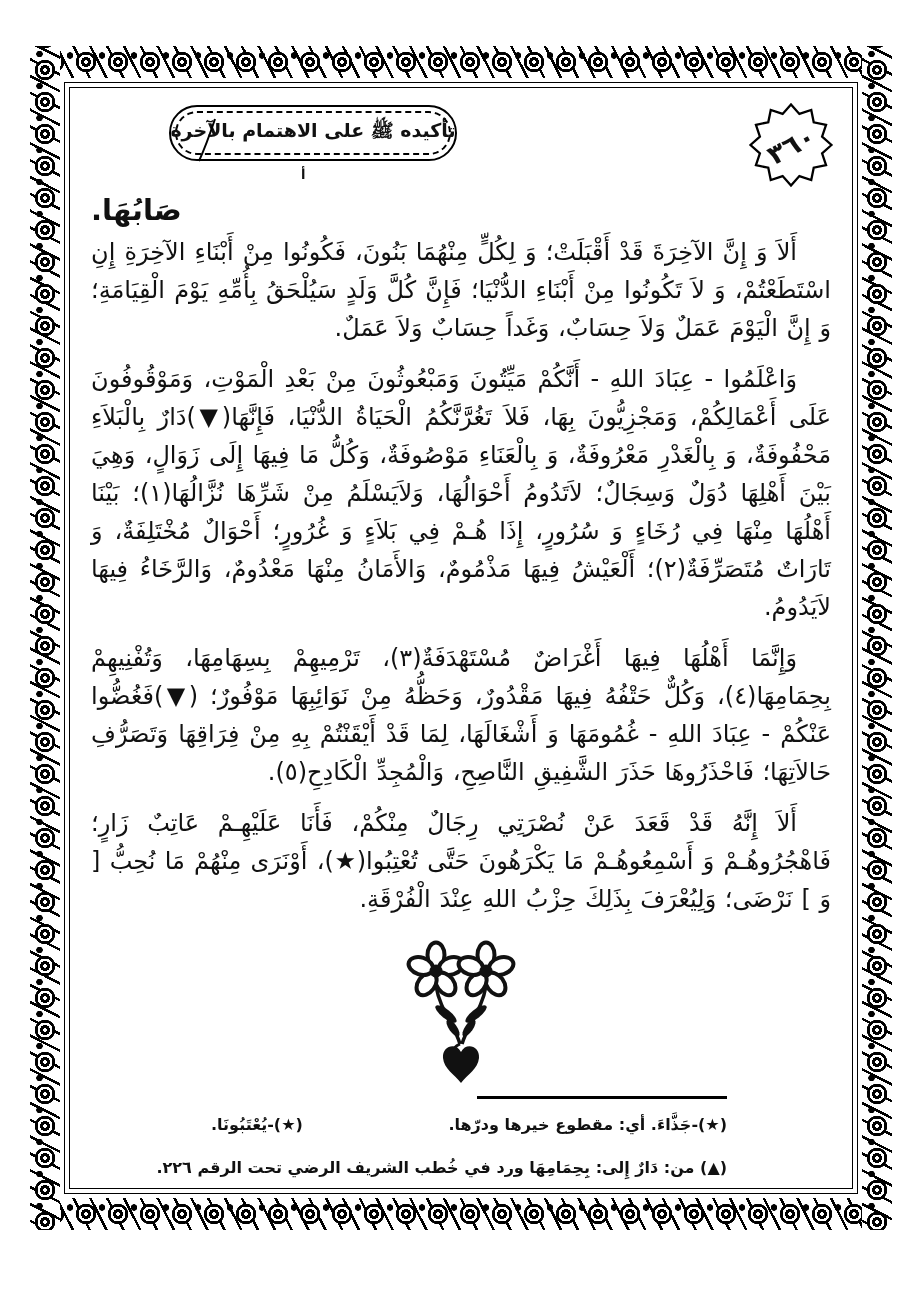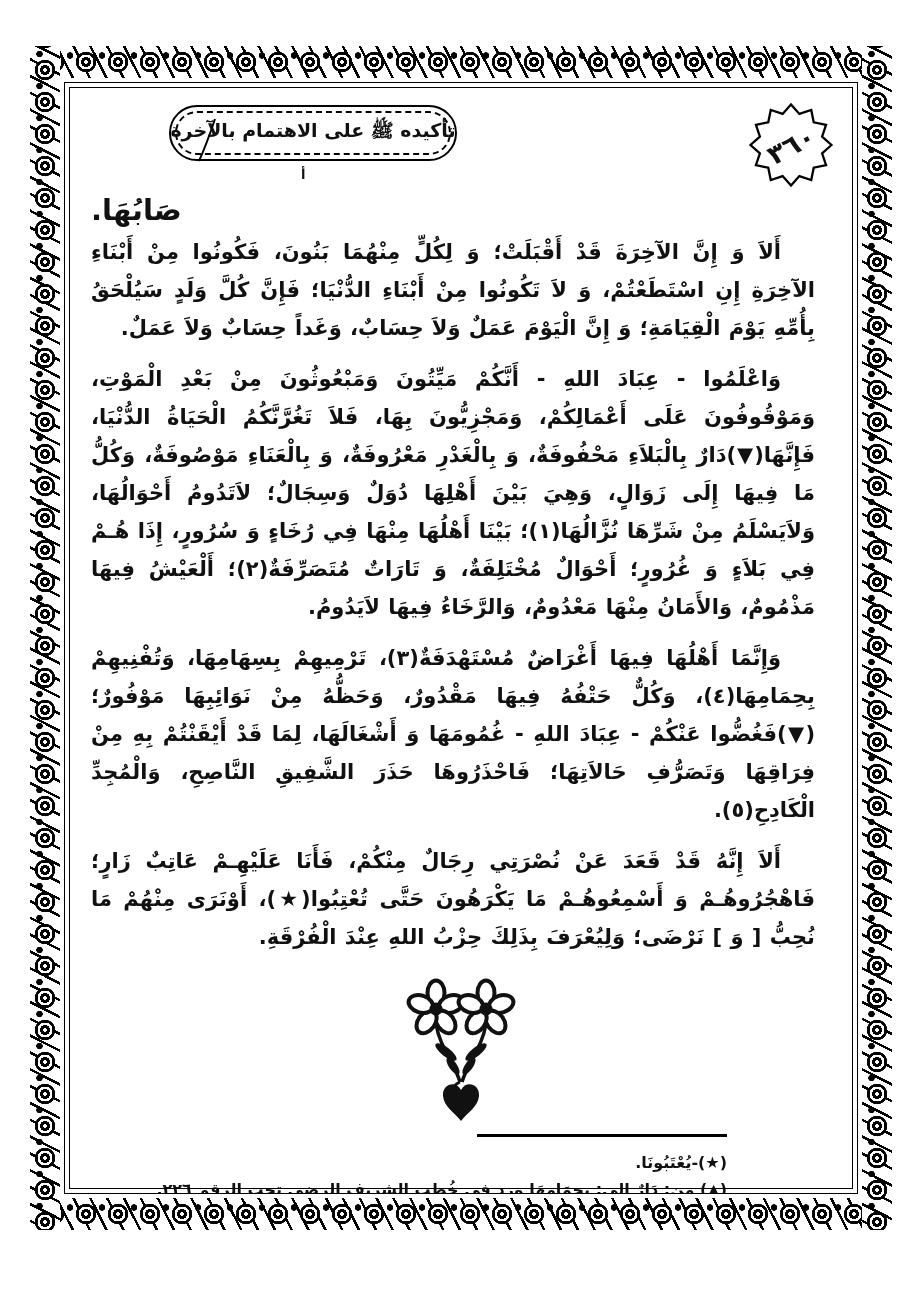--- a/index.html
+++ b/index.html
@@ -44,32 +44,32 @@
              border:2px solid #000;border-radius:28px;padding:4px;box-sizing:border-box;}
   .cartouche-inner{position:relative;width:100%;height:100%;border:2px dashed #000;border-radius:22px;
              display:flex;align-items:center;justify-content:center;box-sizing:border-box;}
   .cartouche-title{font-size:19px;font-weight:bold;white-space:nowrap;}
   .pen-stroke{position:absolute;left:14px;top:3px;}
   .stray{position:absolute;left:210px;top:70px;font-size:13px;font-weight:bold;}
 
   
   .cont-word{text-align:left;font-size:29px;font-weight:bold;margin:0 0 6px 0;direction:rtl;
              display:flex;justify-content:flex-end;}
-  .para{font-size:21px;font-weight:bold;line-height:38px;text-align:justify;
-        margin:0 16px 13px 0;text-indent:34px;word-spacing:1px;}
+  .para{font-size:24px;font-weight:normal;line-height:38px;text-align:justify;
+        margin:0 0 13px 0;text-indent:34px;word-spacing:1px;}
   .para:last-of-type{margin-bottom:0;}
 
   
   .ornament{width:100%;display:flex;justify-content:center;margin:20px 0 4px 0;}
 
   
   .footnotes{margin:6px 104px 0 0;font-size:16px;font-weight:bold;line-height:27px;}
   .fn-sep{width:250px;height:2.5px;background:#000;margin:0 0 12px 0;}
   .fn-row{display:flex;justify-content:space-between;align-items:baseline;padding-left:120px;}
-  .fn-line{text-align:right;}
+  .fn-line{text-align:right;margin-top:16px;}
 </style>
 </head>
 <body>
 
 <div class="page">
 
   <div class="band band-h band-top"></div>
   <div class="band band-h band-bottom"></div>
   <div class="band band-v band-left"></div>
   <div class="band band-v band-right"></div>
@@ -150,20 +150,21 @@
         <ellipse transform="translate(57,90) rotate(55)" rx="10" ry="4" fill="#111"></ellipse>
         <ellipse transform="translate(73,90) rotate(-55)" rx="10" ry="4" fill="#111"></ellipse>
         <path d="M64,106 C55,110 53,120 61,123" stroke="#111" stroke-width="3" fill="none"></path>
         <path d="M65,114 C60,104 46,108 47,120 C48,131 58,136 65,145 C72,136 82,131 83,120 C84,108 70,104 65,114 Z" fill="#111"></path>
       </svg>
     </div>
 
     <div class="footnotes">
       <div class="fn-sep"></div>
       <div class="fn-row">
+        <span>(★)-جَذَّاءَ. أي: مقطوع خيرها ودرّها.</span>
         <span>(★)-يُعْتَبُونَا.</span>
       </div>
       <div class="fn-line">(▲) من: دَارٌ إِلى: بِحِمَامِهَا ورد في خُطب الشريف الرضي تحت الرقم ٢٢٦.</div>
 
     </div>
 
   </div>
 </div>
 
 </body></html>

